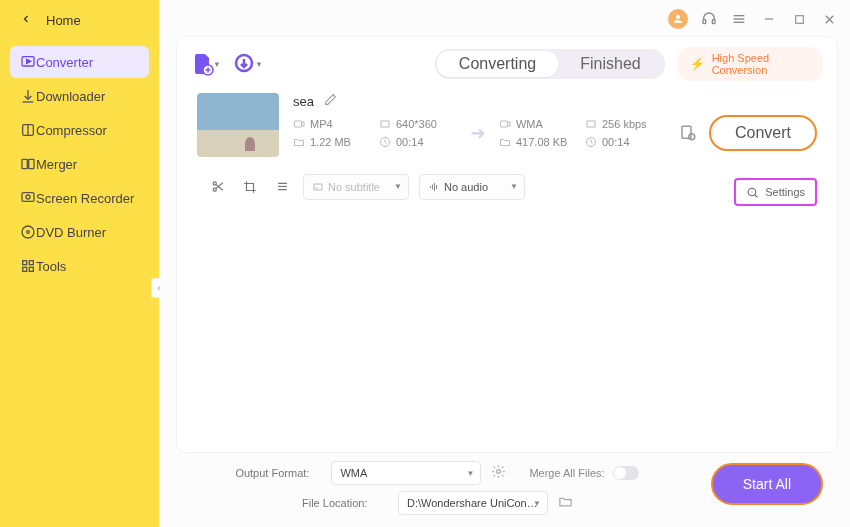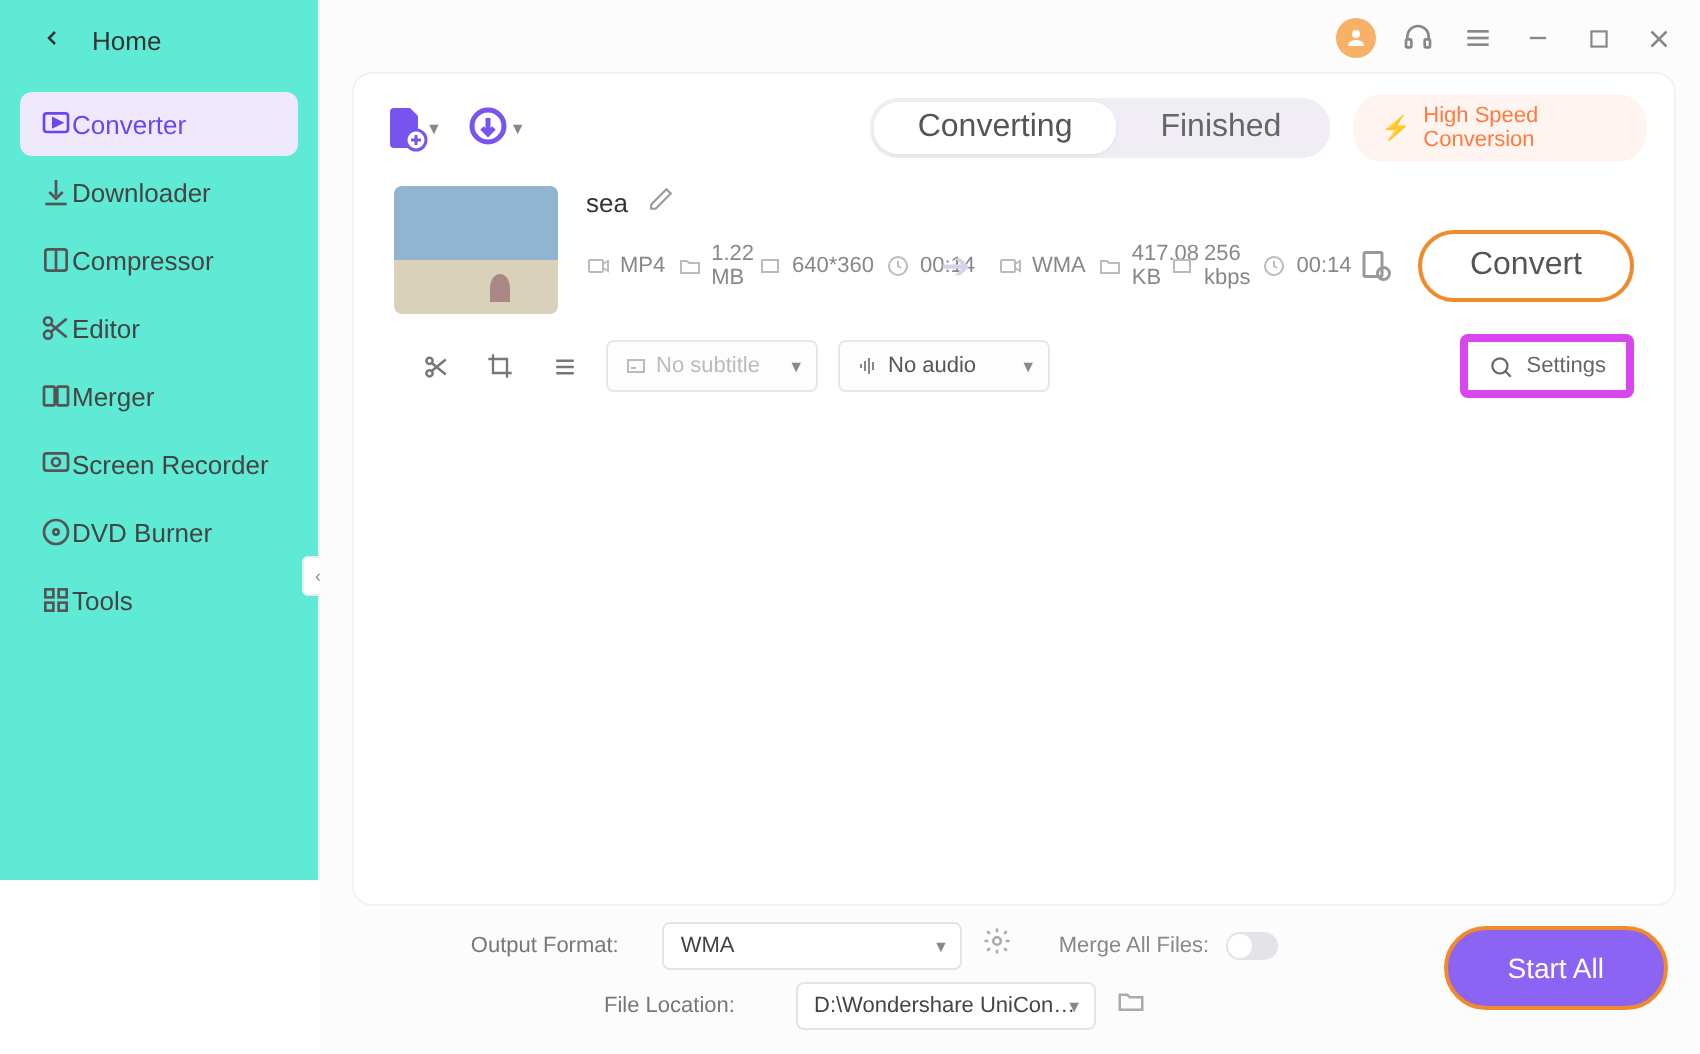--- a/index.html
+++ b/index.html
@@ -1,18 +1,18 @@
 <!DOCTYPE html>
 <html><head>
 <meta charset="utf-8">
 <style>
 * { margin: 0; padding: 0; box-sizing: border-box; font-family: -apple-system, BlinkMacSystemFont, "Segoe UI", Arial, sans-serif; }
 body { width: 850px; height: 527px; background: #fff; overflow: hidden; position: relative; }
 
-.sidebar { position: absolute; left: 0; top: 0; width: 160px; height: 440px; background: #5eead4; border-right: 1px solid #f0f0f0; }
+.sidebar { position: absolute; left: 0; top: 0; width: 160px; height: 527px; background: #fde047; border-right: 1px solid #f0f0f0; }
 .sidebar-header { display: flex; align-items: center; gap: 14px; padding: 12px 20px 14px 20px; }
 .back-chevron { font-size: 14px; color: #333; cursor: pointer; }
 .home-label { font-size: 13px; color: #333; }
 .sidebar-items { display: flex; flex-direction: column; gap: 2px; padding: 4px 10px; }
 .sidebar-item { display: flex; align-items: center; padding: 8px 10px; border-radius: 6px; cursor: pointer; }
 .sidebar-item.active { background: #ede8fb; }
 .sidebar-item.active .sidebar-item-label { color: #6b46f0; font-weight: 500; }
 .sidebar-item.active .side-icon { color: #6b46f0; }
 .side-icon { width: 16px; height: 16px; color: #555; flex-shrink: 0; }
 .sidebar-item-label { font-size: 13px; color: #444; }
@@ -41,46 +41,46 @@
 .file-row { display: flex; gap: 14px; padding: 12px 6px 8px 6px; align-items: flex-start; }
 .thumb { width: 110px; height: 64px; border-radius: 4px; background: linear-gradient(to bottom, #8fb5d1 0%, #8fb5d1 58%, #d9d1ba 58%, #d9d1ba 100%); position: relative; overflow: hidden; }
 .thumb::after { content: ""; position: absolute; left: 48px; bottom: 6px; width: 10px; height: 14px; background: #a88; border-radius: 50% 50% 0 0; }
 
 .file-meta { flex: 1; display: flex; flex-direction: column; gap: 6px; }
 .title-row { display: flex; align-items: center; gap: 10px; }
 .file-title { font-size: 13px; color: #333; }
 .edit-pencil { color: #999; font-size: 12px; cursor: pointer; }
 
 .meta-grid { display: flex; align-items: center; gap: 8px; }
-.meta-col { display: flex; gap: 6px; width: 78px; }
+.meta-col { display: flex; flex-direction: column; gap: 6px; width: 78px; }
 .meta-col.wide { width: 86px; }
 .meta-cell { display: flex; align-items: center; gap: 5px; font-size: 11px; color: #888; }
 .mini-ic { width: 12px; height: 12px; color: #bbb; flex-shrink: 0; }
 .arrow-mid { width: 26px; color: #d8d2e8; font-size: 18px; text-align: center; }
 
 .row-actions { display: flex; align-items: center; gap: 12px; margin-left: auto; }
 .gear-btn { width: 18px; height: 18px; color: #999; cursor: pointer; }
 .convert-btn { padding: 7px 24px; background: #fff; border: 2px solid #f18a2a; border-radius: 18px; font-size: 16px; color: #555; cursor: pointer; }
 
 .controls-row { display: flex; align-items: center; gap: 10px; padding: 2px 6px 6px 16px; }
 .small-icon-btn { width: 22px; height: 22px; display: flex; align-items: center; justify-content: center; color: #777; cursor: pointer; }
 .dropdown { display: flex; align-items: center; background: #fdfdfd; border: 1px solid #e8e6ed; border-radius: 4px; height: 26px; font-size: 11px; color: #888; cursor: pointer; position: relative; }
 .dropdown.subtitle { width: 106px; padding: 0 8px; color: #bbb; }
 .dropdown.audio { width: 106px; padding: 0 8px; color: #555; }
 .dd-caret { position: absolute; right: 6px; font-size: 8px; color: #888; }
-.settings-btn { margin-left: auto; display: flex; align-items: center; gap: 6px; background: #fff; border: 4px solid #d946ef; border-radius: 4px; height: 26px; padding: 12px 10px; font-size: 11px; color: #666; cursor: pointer; }
+.settings-btn { margin-left: auto; display: flex; align-items: center; gap: 6px; background: #fff; border: 2px solid #d946ef; border-radius: 4px; height: 26px; padding: 12px 10px; font-size: 11px; color: #666; cursor: pointer; margin-top: 11px; }
 
 .bottom-bar { margin: 8px 12px 12px 16px; display: flex; flex-direction: column; gap: 6px; position: relative; padding-right: 140px; }
 .bottom-row { display: flex; align-items: center; gap: 10px; justify-content: center; }
 .bottom-label { font-size: 11px; color: #777; width: 86px; }
 .bottom-dd { display: flex; align-items: center; background: #fff; border: 1px solid #e5e3ea; border-radius: 4px; height: 24px; width: 150px; padding: 0 8px; font-size: 11px; color: #444; cursor: pointer; position: relative; }
 .merge-toggle { margin-left: 14px; display: flex; align-items: center; gap: 8px; font-size: 11px; color: #888; }
 .toggle { width: 26px; height: 14px; background: #e5e3ea; border-radius: 7px; position: relative; cursor: pointer; }
 .toggle::after { content: ""; position: absolute; left: 1px; top: 1px; width: 12px; height: 12px; background: #fff; border-radius: 50%; }
-.startall { position: absolute; right: 4px; top: 2px; padding: 11px 30px; background: #8c64f3; color: #fff; border: 2px solid #f18a2a; border-radius: 22px; font-size: 14px; cursor: pointer; }
+.startall { position: absolute; right: 15px; top: 2px; padding: 11px 30px; background: #8c64f3; color: #fff; border: 2px solid #f18a2a; border-radius: 22px; font-size: 14px; cursor: pointer; }
 .folder-ic { width: 14px; color: #aaa; cursor: pointer; }
 </style>
 </head>
 <body>
 
 <div class="sidebar">
   <div class="sidebar-header">
     <span class="back-chevron">
       <svg viewBox="0 0 24 24" width="12" height="12" fill="none" stroke="currentColor" stroke-width="2.5">
           <polyline points="15 18 9 12 15 6"></polyline>
@@ -108,29 +108,20 @@
     </div>
 
     <div class="sidebar-item">
       <svg class="side-icon" viewBox="0 0 24 24" fill="none" stroke="currentColor" stroke-width="2">
           <rect x="4" y="4" width="16" height="16" rx="2"></rect>
           <path d="M12 4v16"></path>
         </svg>
       <span class="sidebar-item-label">Compressor</span>
     </div>
 
-    <div class="sidebar-item">
-      <svg class="side-icon" viewBox="0 0 24 24" fill="none" stroke="currentColor" stroke-width="2">
-          <circle cx="6" cy="7" r="3"></circle>
-          <circle cx="6" cy="17" r="3"></circle>
-          <line x1="8" y1="9" x2="20" y2="19"></line>
-          <line x1="8" y1="15" x2="20" y2="5"></line>
-        </svg>
-      <span class="sidebar-item-label">Editor</span>
-    </div>
 
     <div class="sidebar-item">
       <svg class="side-icon" viewBox="0 0 24 24" fill="none" stroke="currentColor" stroke-width="2">
           <rect x="3" y="5" width="8" height="14" rx="1"></rect>
           <rect x="13" y="5" width="8" height="14" rx="1"></rect>
         </svg>
       <span class="sidebar-item-label">Merger</span>
     </div>
 
     <div class="sidebar-item">

